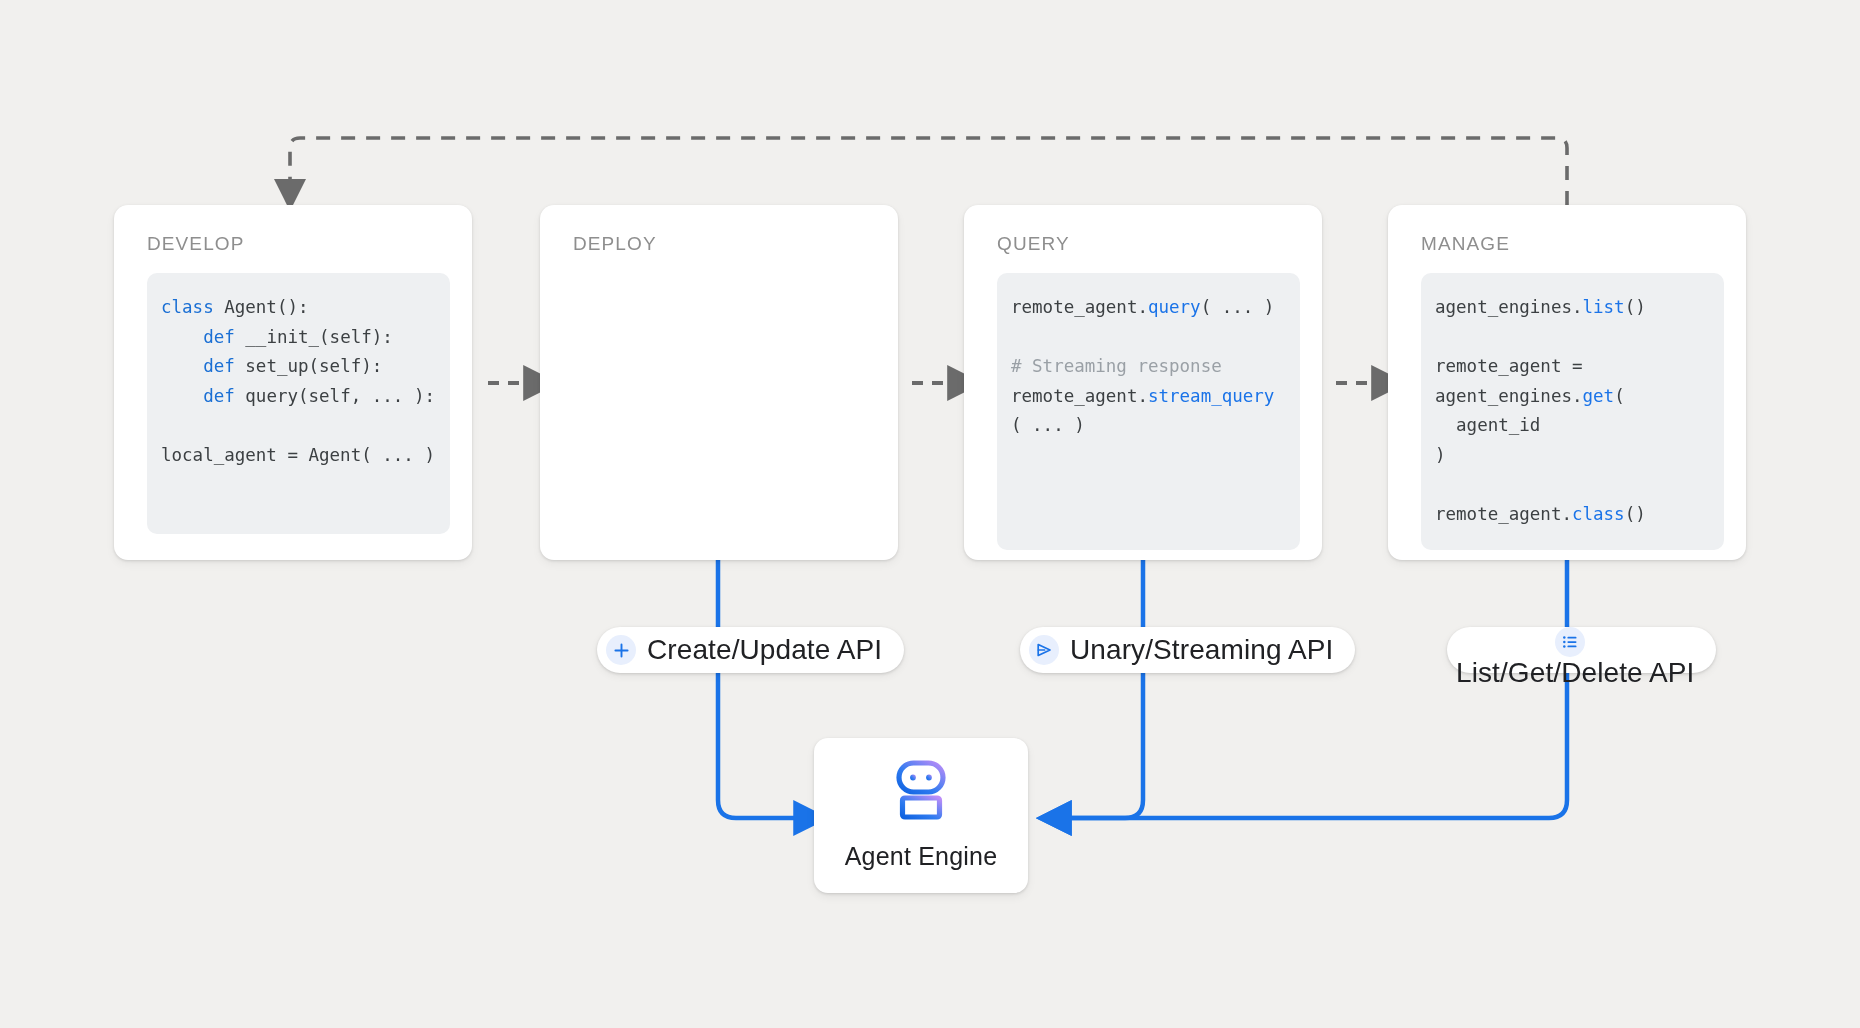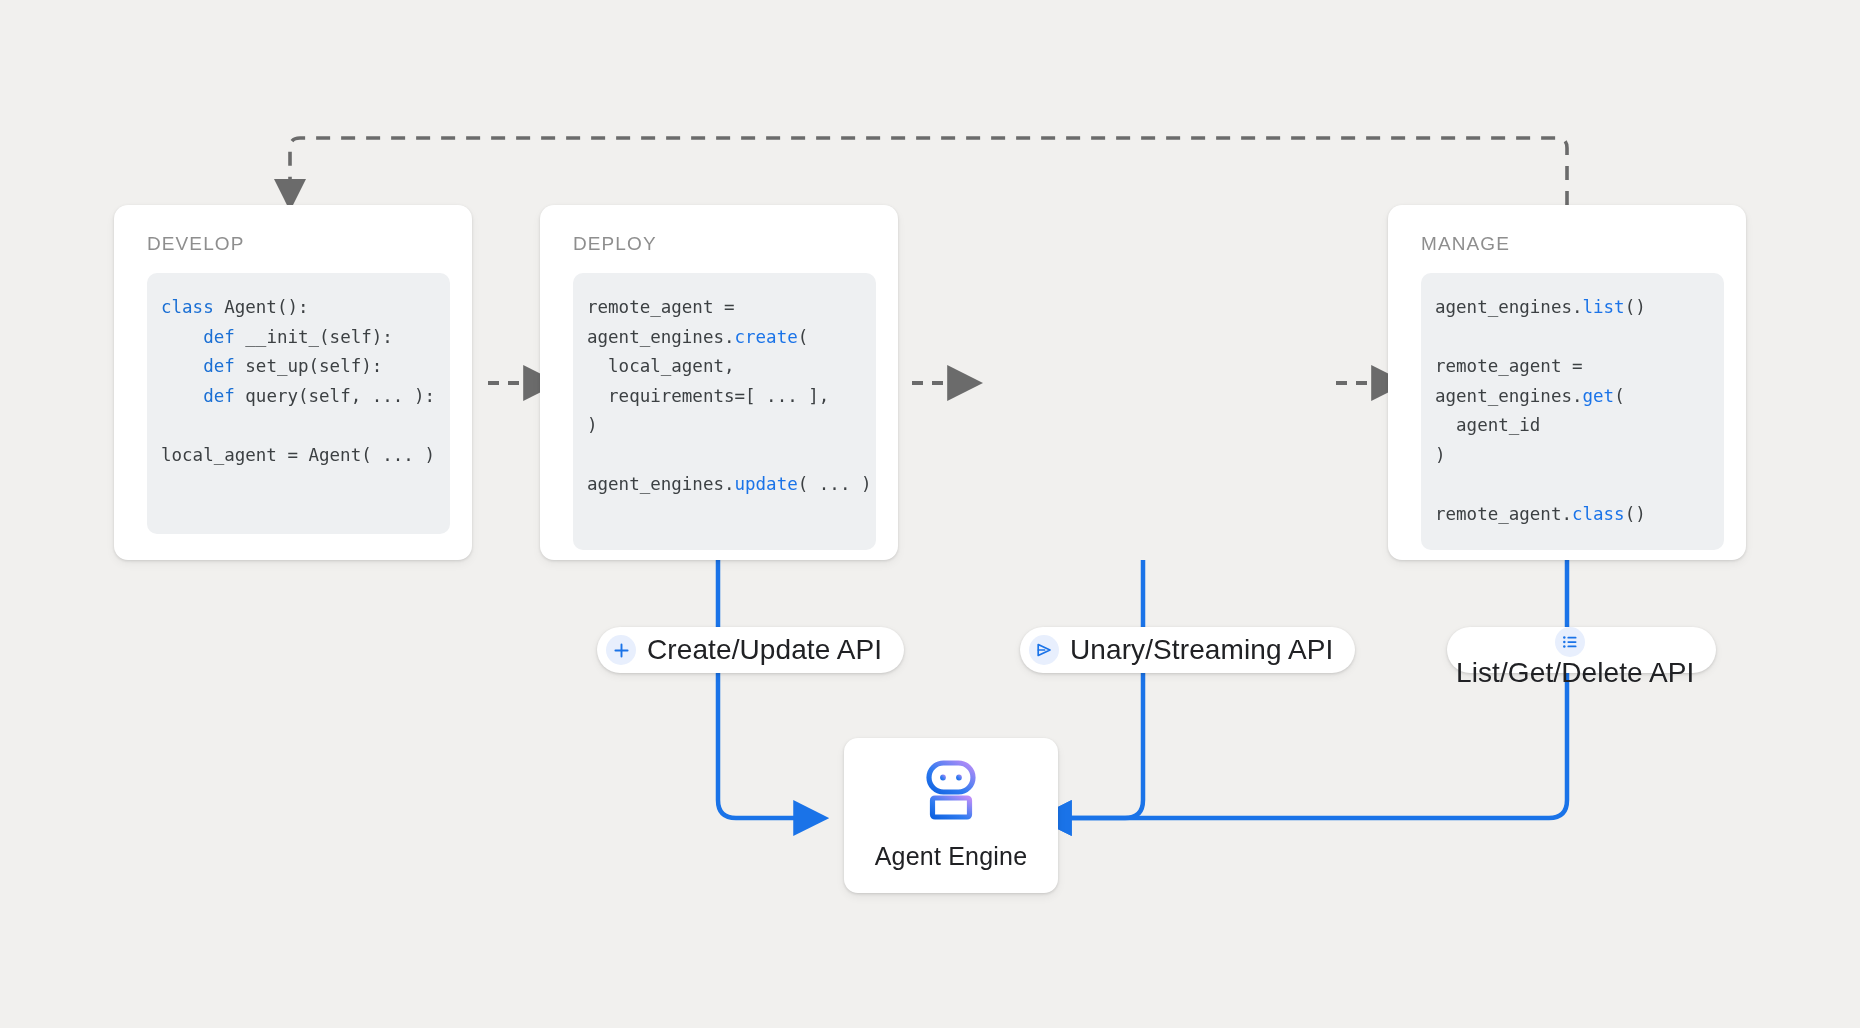--- a/index.html
+++ b/index.html
@@ -77,21 +77,21 @@
     display:flex;align-items:center;justify-content:center;
     margin-right:11px;flex:0 0 auto;
   }
   .pill .txt{
     font-size:28px;color:#202124;letter-spacing:.1px;
   }
 
   
   #agent-engine{
     position:absolute;
-    left:844px;top:738px;
+    left:814px;top:738px;
     width:214px;height:155px;
     background:#fff;
     border-radius:14px;
     box-shadow:0 1px 3px rgba(0,0,0,.14), 0 4px 10px rgba(0,0,0,.06);
     display:flex;flex-direction:column;
     align-items:center;justify-content:center;
     box-sizing:border-box;
   }
   #agent-engine .ae-label{
     font-size:25px;color:#202124;margin-top:16px;letter-spacing:.2px;
@@ -152,29 +152,30 @@
     <div class="code"><span class="kw">class </span><span>Agent():</span>
 <span>    </span><span class="kw">def </span><span>__init_(self):</span>
 <span>    </span><span class="kw">def </span><span>set_up(self):</span>
 <span>    </span><span class="kw">def </span><span>query(self, ... ):</span>
 <span></span>
 <span>local_agent = Agent( ... )</span></div>
   </div>
 
   <div class="card" id="card-deploy" style="left:540px;">
     <div class="card-title">DEPLOY</div>
-    <div class="code"><span>remote_agent =</span>
-<span>agent_engines.</span><span class="fn">create</span><span>(</span>
-<span>  local_agent,</span>
-<span>  requirements=[ ... ],</span>
-<span>)</span>
-<span></span>
-<span>agent_engines.</span><span class="fn">update</span><span>( ... )</span></div>
-  </div>
-
+  </div>
+
+  <div class="card" id="card-query" style="left:964px;">
+    <div class="card-title">QUERY</div>
+    <div class="code"><span>remote_agent.</span><span class="fn">query</span><span>( ... )</span>
+<span></span>
+<span class="cm"># Streaming response</span>
+<span>remote_agent.</span><span class="fn">stream_query</span>
+<span>( ... )</span></div>
+  </div>
 
   <div class="card" id="card-manage" style="left:1388px;">
     <div class="card-title">MANAGE</div>
     <div class="code"><span>agent_engines.</span><span class="fn">list</span><span>()</span>
 <span></span>
 <span>remote_agent =</span>
 <span>agent_engines.</span><span class="fn">get</span><span>(</span>
 <span>  agent_id</span>
 <span>)</span>
 <span></span>

